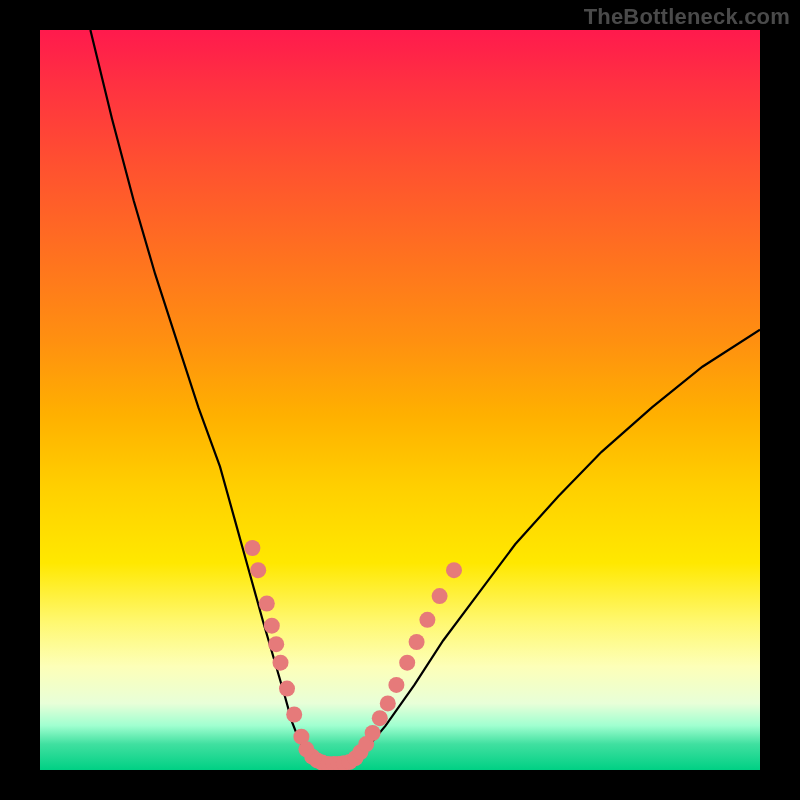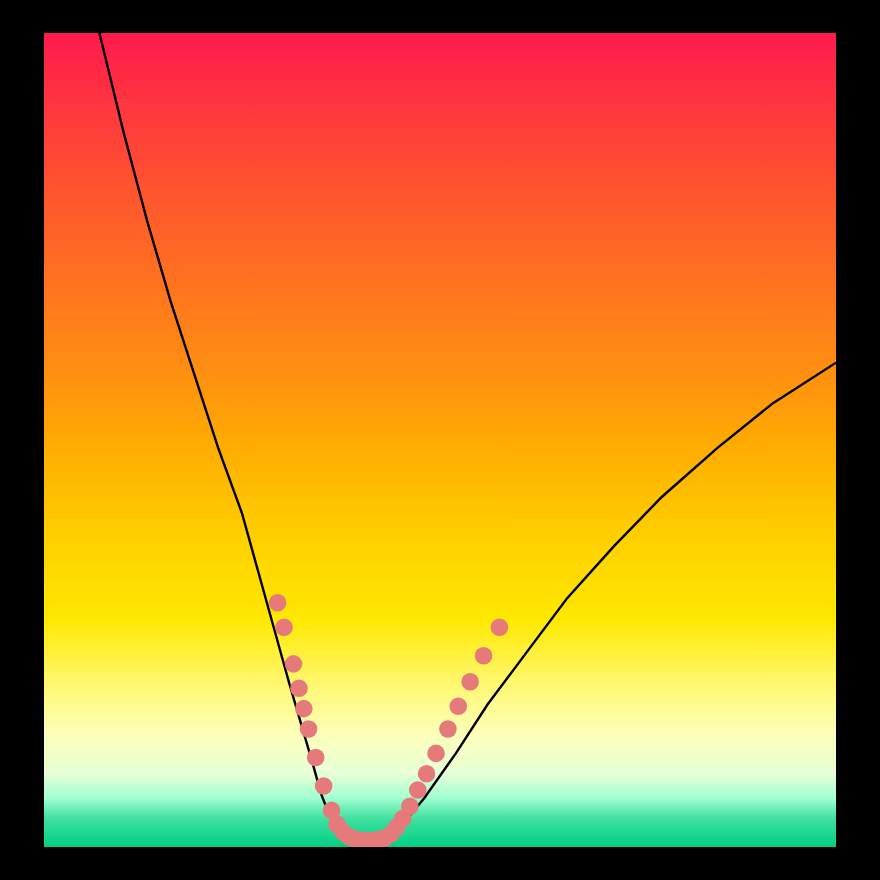--- a/index.html
+++ b/index.html
@@ -58,20 +58,21 @@
   }
   .dot {
     fill: #e67a7a;
     stroke: none;
   }
 </style>
 </head>
 <body>
 
 <div class="canvas">
+  <div class="watermark">TheBottleneck.com</div>
   <div class="plot-area">
     <svg class="curves" viewBox="0 0 720 740" preserveAspectRatio="none">
       <path id="curve-path" fill="none" stroke="#000" stroke-width="2.2" d="M 50.4 0.0 L 72.0 88.8 L 93.6 170.2 L 115.2 244.2 L 136.8 310.8 L 158.4 377.4 L 180.0 436.6 L 194.4 488.4 L 208.8 540.2 L 223.2 592.0 L 234.0 629.0 L 244.8 666.0 L 252.0 691.9 L 259.2 710.4 L 266.4 723.7 L 273.6 731.1 L 273.6 731.1 L 280.8 734.1 L 288.0 735.6 L 295.2 735.6 L 302.4 734.8 L 309.6 733.3 L 309.6 733.3 L 324.0 721.5 L 345.6 695.6 L 374.4 654.9 L 403.2 610.5 L 439.2 562.4 L 475.2 514.3 L 518.4 466.2 L 561.6 421.8 L 612.0 377.4 L 662.4 336.7 L 720.0 299.7 "></path>
       <g id="dots-group">
           <circle cx="212.4" cy="518.0" r="8" class="dot"></circle>
           <circle cx="218.2" cy="540.2" r="8" class="dot"></circle>
           <circle cx="226.8" cy="573.5" r="8" class="dot"></circle>
           <circle cx="231.8" cy="595.7" r="8" class="dot"></circle>
           <circle cx="236.2" cy="614.2" r="8" class="dot"></circle>
           <circle cx="240.5" cy="632.7" r="8" class="dot"></circle>

